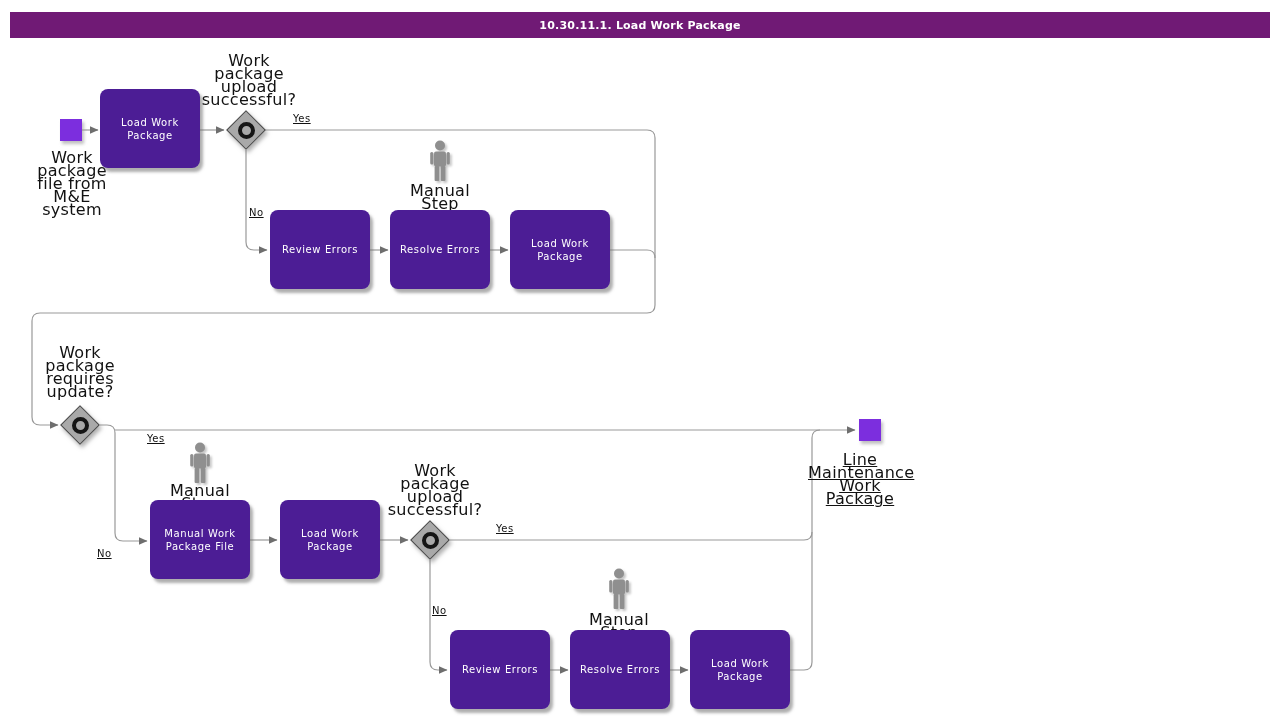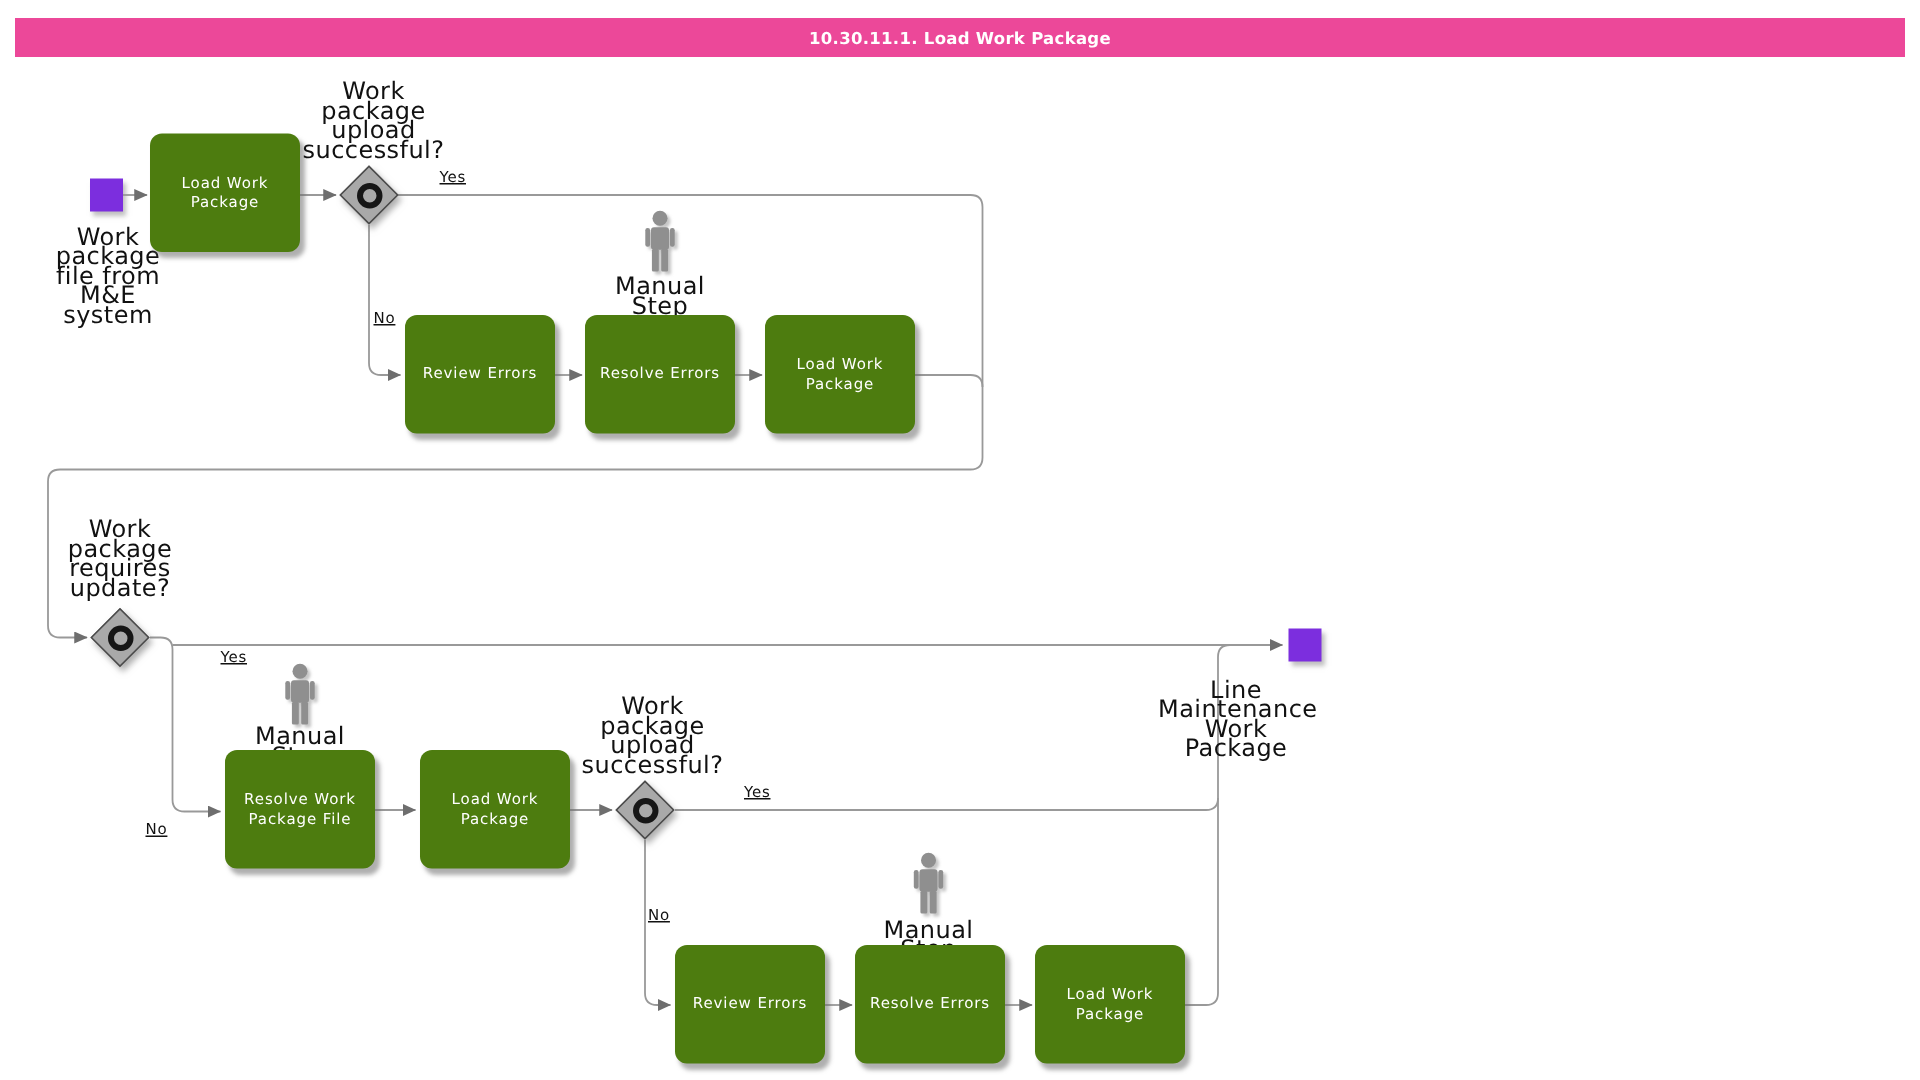--- a/index.html
+++ b/index.html
@@ -1,27 +1,27 @@
 <!DOCTYPE html>
 <html><head>
 <meta charset="utf-8">
 <style>
   html,body{margin:0;padding:0;background:#ffffff;}
   .canvas{
     position:relative;width:1280px;height:720px;background:#ffffff;overflow:hidden;
     font-family:"DejaVu Sans","Liberation Sans",sans-serif;color:#111;
   }
   .titlebar{
-    position:absolute;left:10px;top:12px;width:1260px;height:26px;background:#ec4899;
+    position:absolute;left:10px;top:12px;width:1260px;height:26px;background:#701a75;
     display:flex;align-items:center;justify-content:center;
     color:#ffffff;font-size:11px;font-weight:bold;letter-spacing:0.2px;
   }
   .connectors{position:absolute;left:0;top:0;}
   .task{
-    position:absolute;width:100px;height:79px;background:#4d7c0f;border-radius:8px;
+    position:absolute;width:100px;height:79px;background:#4c1d95;border-radius:8px;
     box-shadow:3px 4px 3px rgba(110,110,110,0.55);
     display:flex;align-items:center;justify-content:center;text-align:center;
     color:#ffffff;font-size:10px;line-height:13px;letter-spacing:0.6px;white-space:pre-line;
   }
   .event{
     position:absolute;width:22px;height:22px;background:#7C2EDE;
     box-shadow:2px 3px 3px rgba(150,150,150,0.6);
   }
   .gw-wrap{position:absolute;width:38px;height:38px;filter:drop-shadow(2px 3px 2px rgba(110,110,110,0.55));}
   .gw-square{
@@ -128,21 +128,21 @@
       <circle cx="13" cy="5.5" r="5"></circle>
       <rect x="7" y="11.5" width="12" height="15" rx="2"></rect>
       <rect x="3.2" y="12" width="3.2" height="12.5" rx="1.5"></rect>
       <rect x="19.6" y="12" width="3.2" height="12.5" rx="1.5"></rect>
       <rect x="7.6" y="26" width="4.6" height="15" rx="1"></rect>
       <rect x="13.8" y="26" width="4.6" height="15" rx="1"></rect>
     </g>
   </svg>
   <div class="lbl" style="left:155px;top:484px;width:90px;">Manual Step</div>
 
-  <div class="task" style="left:150px;top:500px;">Resolve Work
+  <div class="task" style="left:150px;top:500px;">Manual Work
 Package File</div>
   <div class="task" style="left:280px;top:500px;">Load Work
 Package</div>
 
   <div class="gw-wrap" style="left:411px;top:521px;">
     <div class="gw-square"></div>
     <div class="gw-ring"></div>
   </div>
   <div class="lbl" style="left:385px;top:464px;width:100px;">Work
 package
@@ -162,18 +162,18 @@
     </g>
   </svg>
   <div class="lbl" style="left:574px;top:613px;width:90px;">Manual Step</div>
 
   <div class="task" style="left:450px;top:630px;">Review Errors</div>
   <div class="task" style="left:570px;top:630px;">Resolve Errors</div>
   <div class="task" style="left:690px;top:630px;">Load Work
 Package</div>
 
   <div class="event" style="left:859px;top:419px;"></div>
-  <div class="lbl" style="left:772px;top:453px;width:104px;">Line
+  <div class="lbl" style="left:808px;top:453px;width:104px;text-decoration:underline;">Line
 Maintenance
 Work
 Package</div>
 
 </div>
 
 </body></html>

